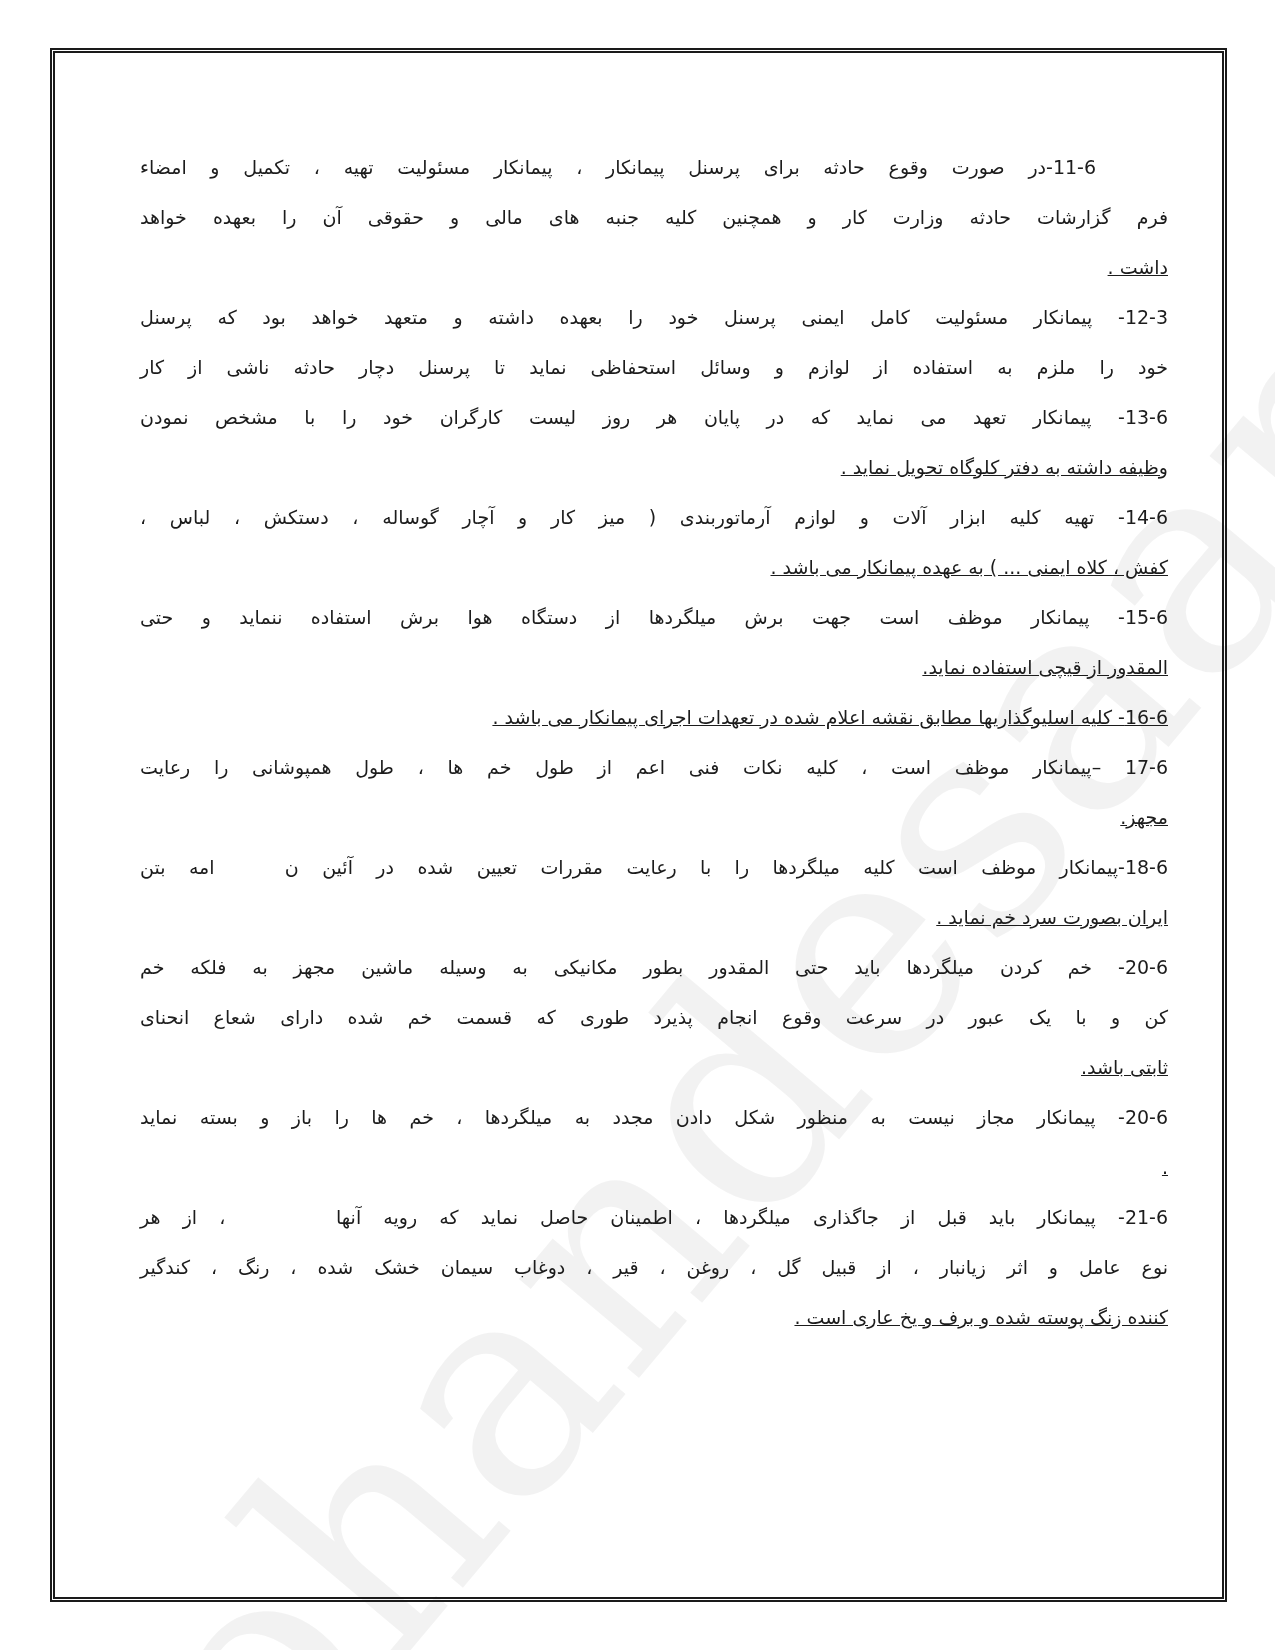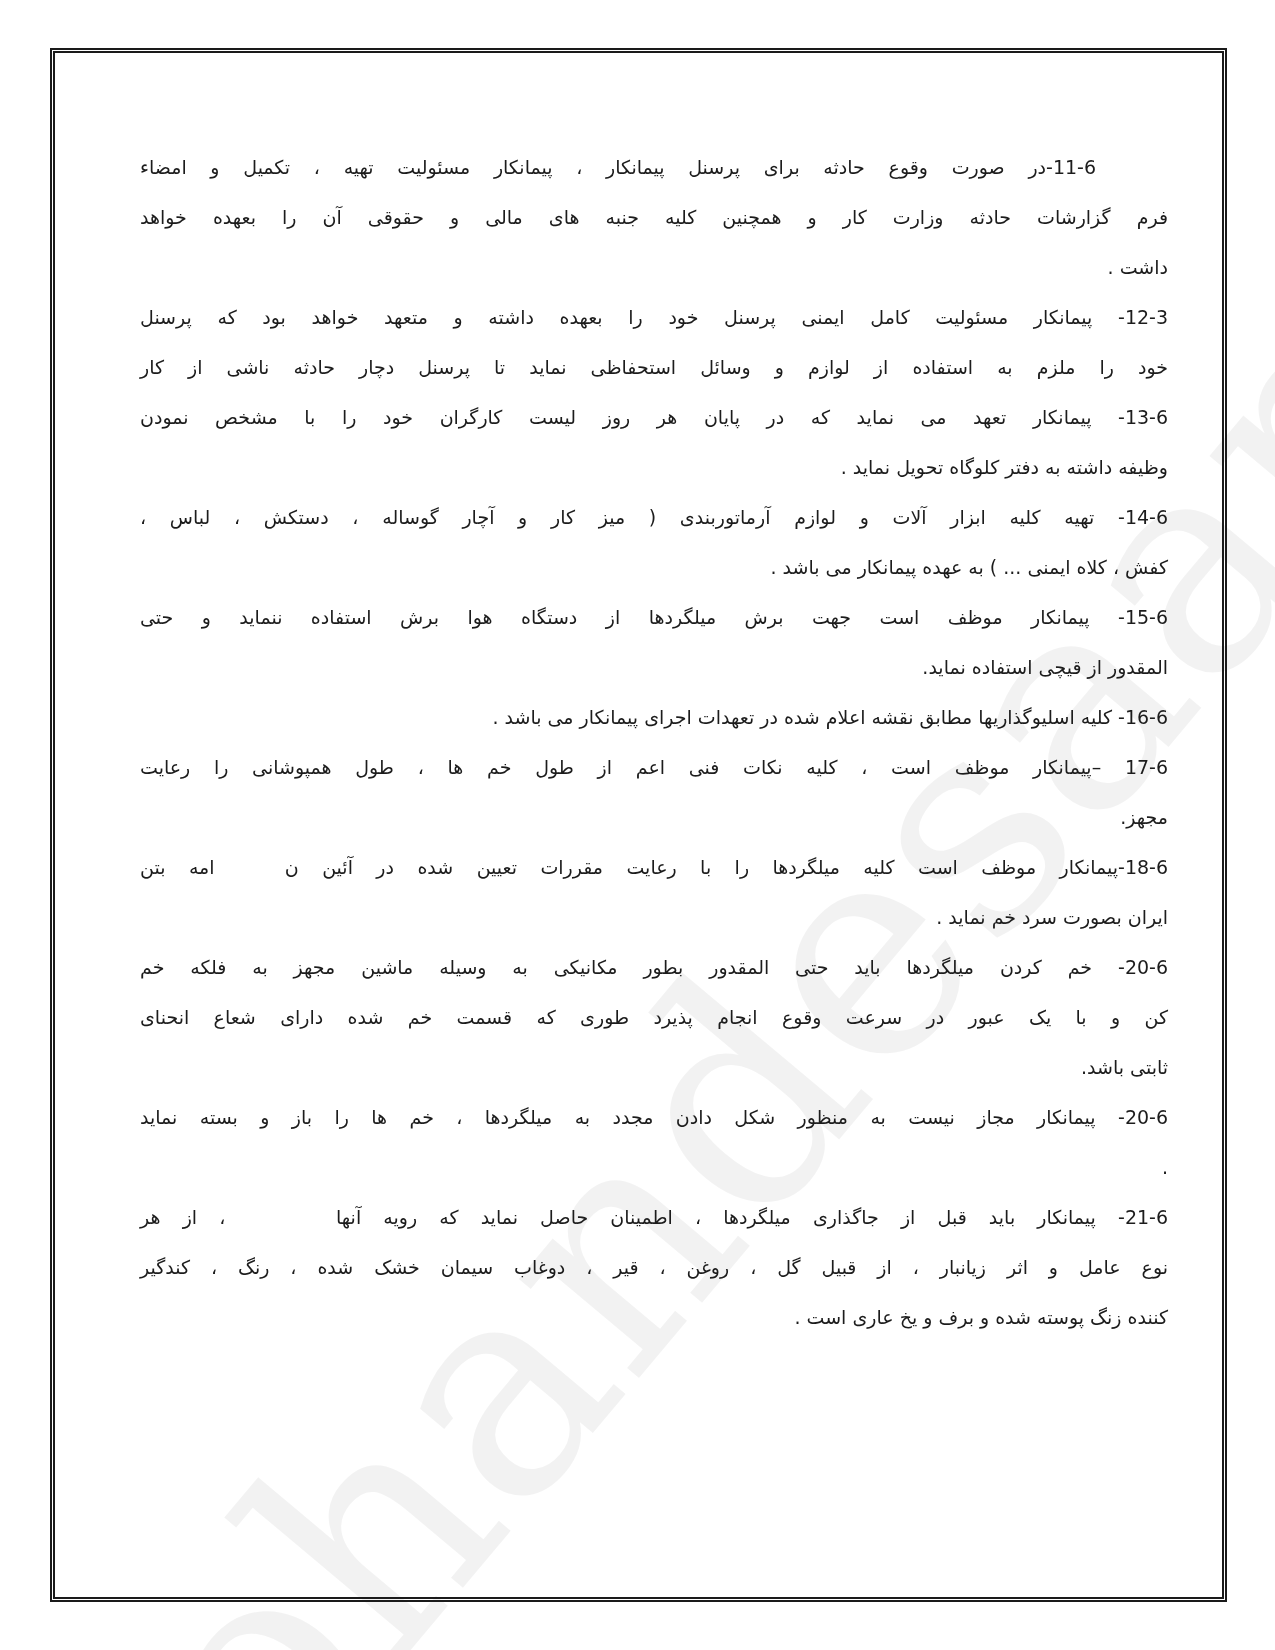--- a/index.html
+++ b/index.html
@@ -47,20 +47,21 @@
     height: 50px;
     line-height: 50px;
     text-align: justify;
     text-align-last: justify;
     white-space: nowrap;
   }
   .line.last {
     text-align: center;
     text-align-last: right;
     white-space: normal;
+    text-decoration: underline;
   }
   .line.indent { padding-right: 72px; }
 </style>
 </head>
 <body>
 
 <div class="page">
   <div class="watermark">mohandesaan.ir</div>
   <div class="border-frame"></div>
   <div class="text-block" dir="rtl">

